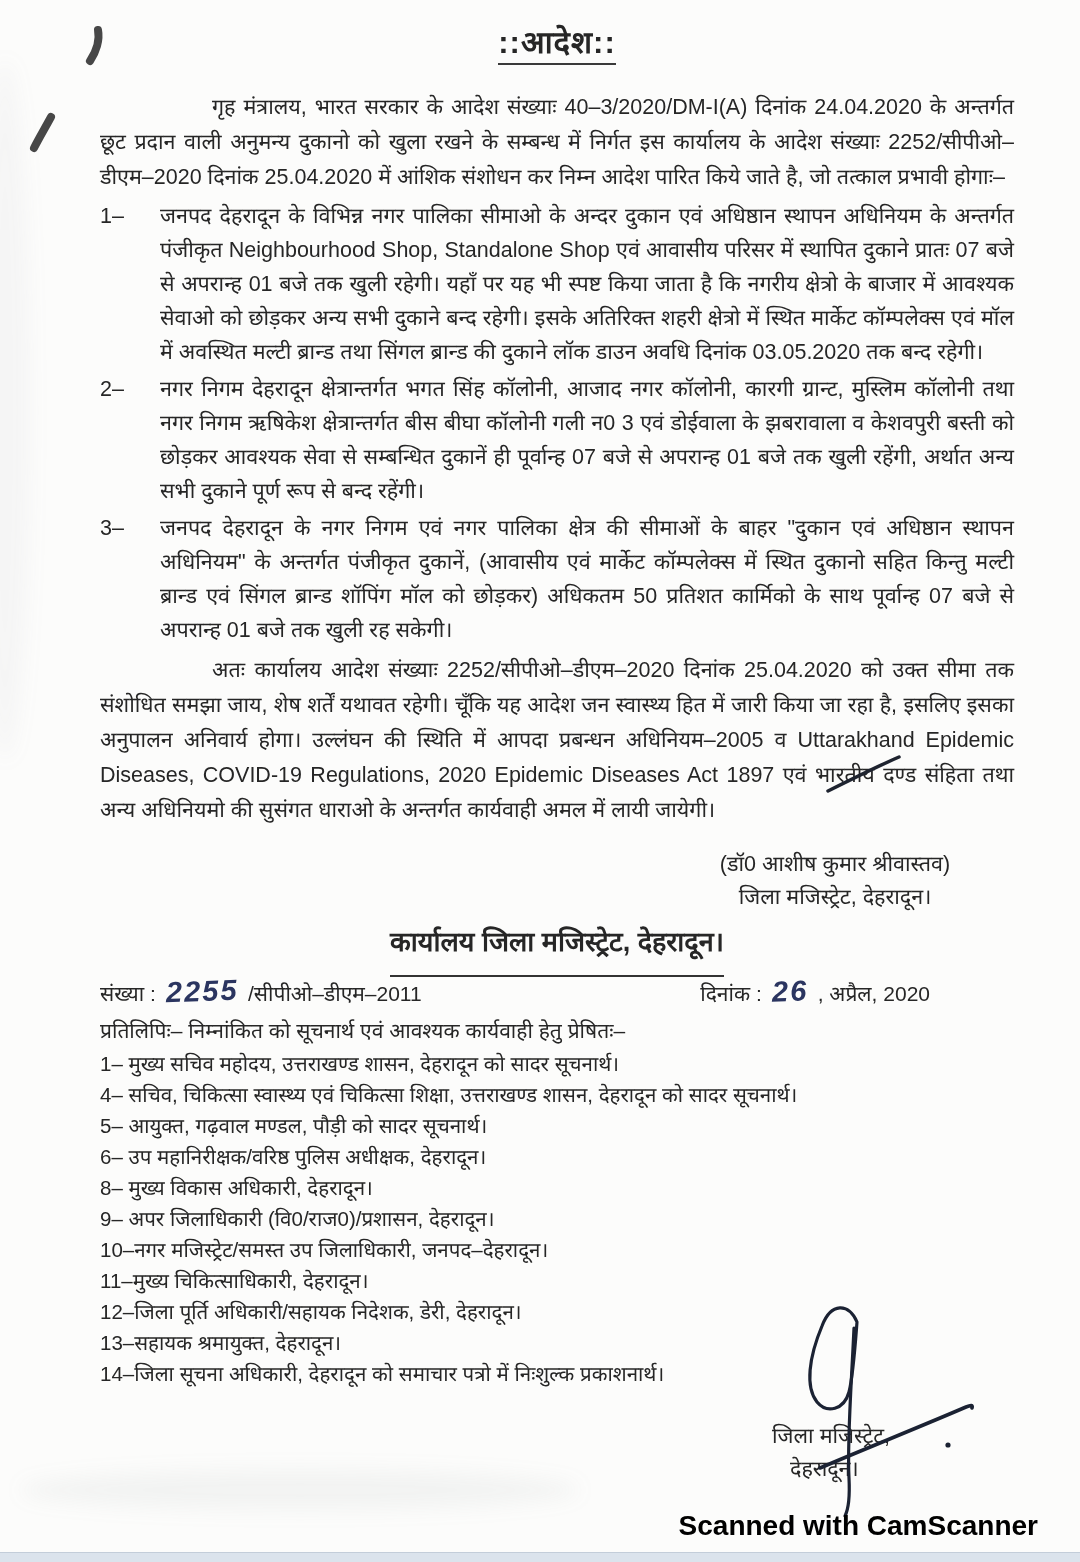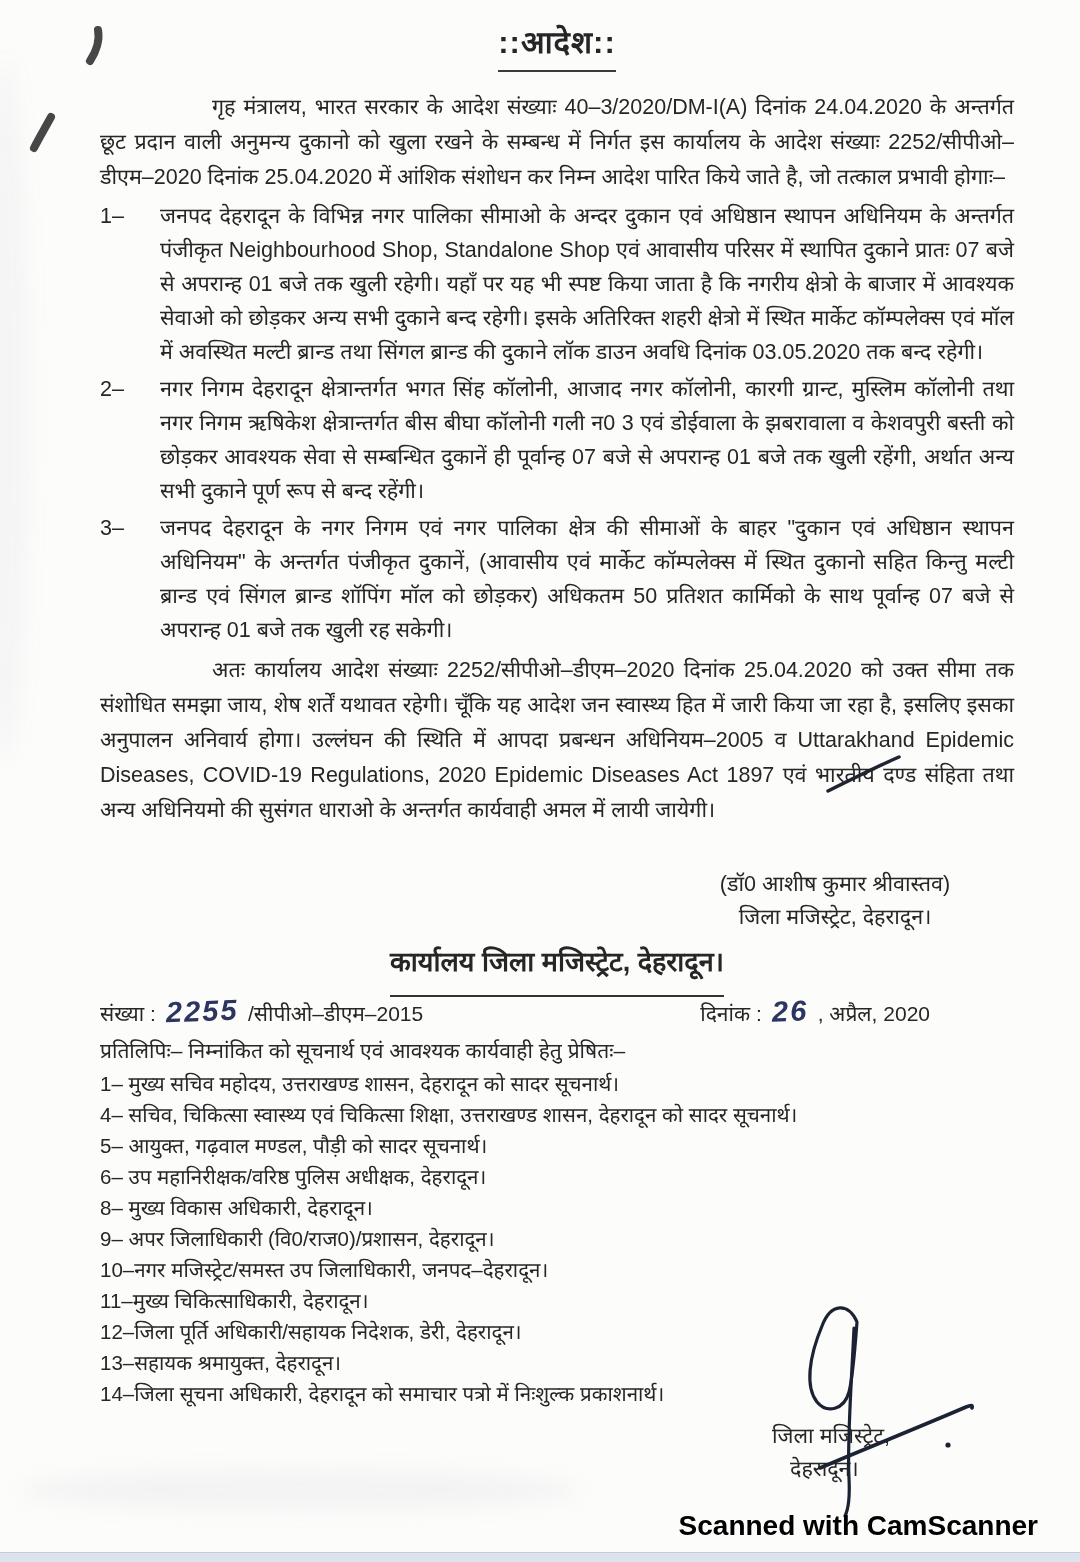--- a/index.html
+++ b/index.html
@@ -7,28 +7,28 @@
     width:1080px; height:1562px; position:relative; overflow:hidden;
     background:#fcfcfb;
     font-family:"Liberation Sans","DejaVu Sans",sans-serif;
     color:#262626;
   }
   .artifact { position:absolute; border-radius:50%; filter:blur(10px); pointer-events:none; }
   .doc {
     position:absolute; inset:0; padding:12px 66px 0 100px; box-sizing:border-box;
   }
   .title { text-align:center; font-size:31px; font-weight:bold; margin-top:8px; letter-spacing:1px; }
-  .title span { border-bottom:2.5px solid #3a3a3a; padding-bottom:10px; }
+  .title span { border-bottom:2.5px solid #3a3a3a; padding-bottom:3px; }
   .intro { margin-top:28px; font-size:21.5px; line-height:35px; text-align:justify; text-indent:112px; }
   .points { margin-top:4px; }
   .point { display:flex; font-size:21.5px; line-height:34px; margin-top:3px; }
   .point-num { width:60px; flex:none; }
   .point-text { flex:1; text-align:justify; }
   .closing { margin-top:6px; font-size:21.5px; line-height:35px; text-align:justify; text-indent:112px; }
-  .signatory { margin-top:40px; margin-left:auto; margin-right:24px; width:310px; text-align:center;
+  .signatory { margin-top:20px; margin-left:auto; margin-right:24px; width:310px; text-align:center;
                font-size:21.5px; line-height:33px; }
   .office-heading { text-align:center; font-size:27px; font-weight:bold; margin-top:8px; }
   .office-heading span { border-bottom:2.5px solid #333; padding-bottom:18px; }
   .refline { display:flex; justify-content:space-between; align-items:baseline; margin-top:16px; font-size:21px; }
   .date-part { padding-right:84px; }
   .handwritten { font-size:29px; font-weight:bold; font-style:italic; color:#2b3560;
                  display:inline-block; transform:rotate(-2deg); letter-spacing:2px; padding:0 4px; }
   .copyline { font-size:21px; margin-top:8px; }
   .recipients { margin-top:4px; }
   .recipient { font-size:20.5px; line-height:31px; }
@@ -77,21 +77,21 @@
   </div>
 
   <div class="office-heading">
     <span>कार्यालय जिला मजिस्ट्रेट, देहरादून।</span>
   </div>
 
   <div class="refline">
     <div>
       <span>संख्या :</span>
       <span class="handwritten">2255</span>
-      <span>/सीपीओ–डीएम–2015</span>
+      <span>/सीपीओ–डीएम–2011</span>
     </div>
     <div class="date-part">
       <span>दिनांक :</span>
       <span class="handwritten">26</span>
       <span>, अप्रैल, 2020</span>
     </div>
   </div>
 
   <div class="copyline">प्रतिलिपिः– निम्नांकित को सूचनार्थ एवं आवश्यक कार्यवाही हेतु प्रेषितः–</div>
 

